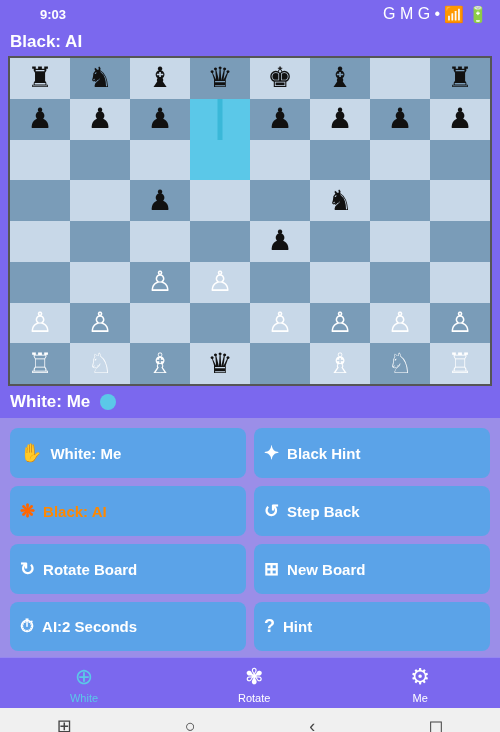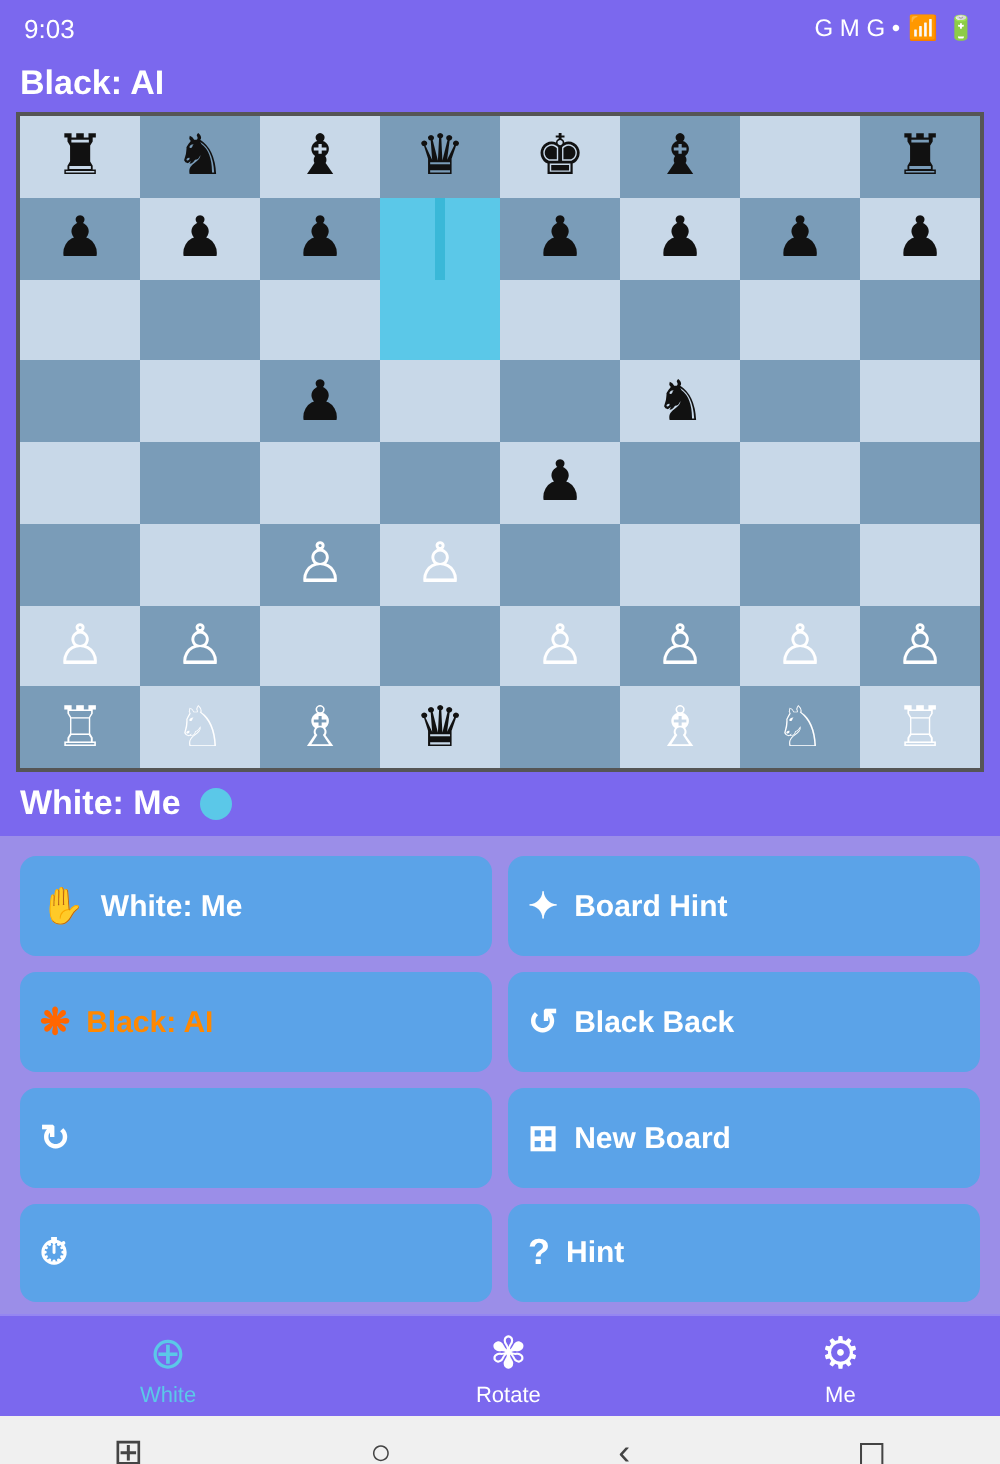--- a/index.html
+++ b/index.html
@@ -17,28 +17,29 @@
       background: #7B68EE;
       display: flex;
       justify-content: space-between;
       align-items: center;
       padding: 4px 12px;
       height: 28px;
     }
     .status-time {
       color: white;
       font-size: 13px;
-      font-weight: normal;
+      font-weight: bold;
+      margin-left: 28px;
     }
     .status-icons {
       display: flex;
-      align-items: flex-end;
+      align-items: center;
       gap: 4px;
       color: white;
-      font-size: 12px;
+      font-size: 16px;
     }
 
     
     .turn-label {
       background: #7B68EE;
       color: white;
       font-size: 17px;
       font-weight: bold;
       padding: 4px 10px 4px 10px;
     }
@@ -249,39 +250,41 @@
 </div>
 
 <div class="buttons-section" id="buttons-section">
 
 <button class="btn">
       <span class="btn-icon">✋</span>
       <span>White: Me</span>
     </button>
     <button class="btn">
       <span class="btn-icon">✦</span>
-      <span>Board Hint</span>
+      <span>Black Hint</span>
     </button>
     <button class="btn black-label">
       <span class="btn-icon">❋</span>
       <span style="color: rgb(255, 136, 0);">Black: AI</span>
     </button>
     <button class="btn">
       <span class="btn-icon">↺</span>
-      <span>Black Back</span>
+      <span>Step Back</span>
     </button>
     <button class="btn">
       <span class="btn-icon">↻</span>
+      <span>Rotate Board</span>
     </button>
     <button class="btn">
       <span class="btn-icon">⊞</span>
       <span>New Board</span>
     </button>
     <button class="btn">
       <span class="btn-icon">⏱</span>
+      <span>AI:2 Seconds</span>
     </button>
     <button class="btn">
       <span class="btn-icon">?</span>
       <span>Hint</span>
     </button>
   </div>
 
 <div class="bottom-nav" id="bottom-nav">
 
 <div class="nav-item active">

